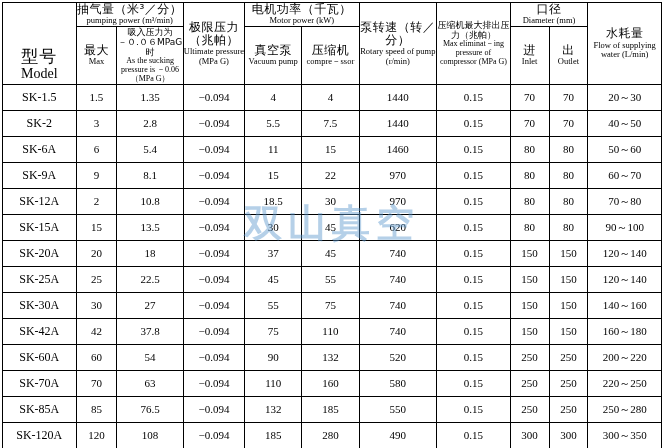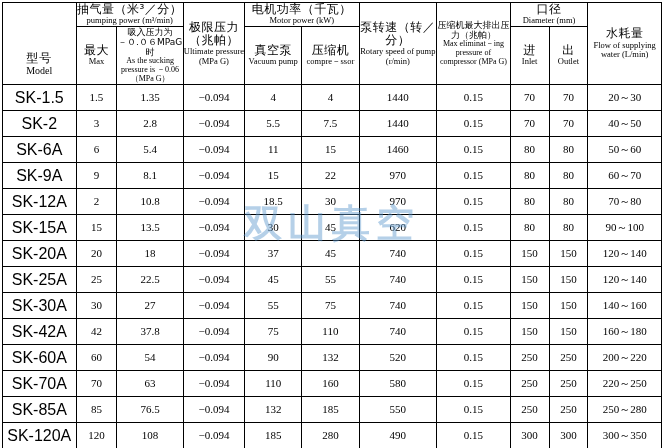--- a/index.html
+++ b/index.html
@@ -55,36 +55,36 @@
     font-family: "Liberation Serif", serif;
     font-size: 8.5px;
     display: block;
   }
   .hd .en-sm {
     font-family: "Liberation Serif", serif;
     font-size: 8px;
     display: block;
   }
   .model-head .cn {
-    font-size: 12px;
+    font-size: 17px;
     letter-spacing: 1px;
     margin-top: 41px;
   }
   .model-head .en {
-    font-size: 10px;
+    font-size: 14px;
   }
   
   td.dat {
     font-size: 11px;
     height: 25px;
     font-family: "Liberation Serif", serif;
   }
   td.model-cell {
-    font-size: 16px;
-    font-family: Liberation Sans, sans-serif;
+    font-size: 12px;
+    font-family: Liberation Serif, serif;
   }
   .row-h { height: 25px; }
 
   .sucking {
     font-family: "DejaVu Sans", sans-serif;
     font-size: 8px;
     line-height: 1.15;
     padding: 1px 0;
   }
   .sucking .en { font-family: "Liberation Serif", serif; font-size: 8px; }

